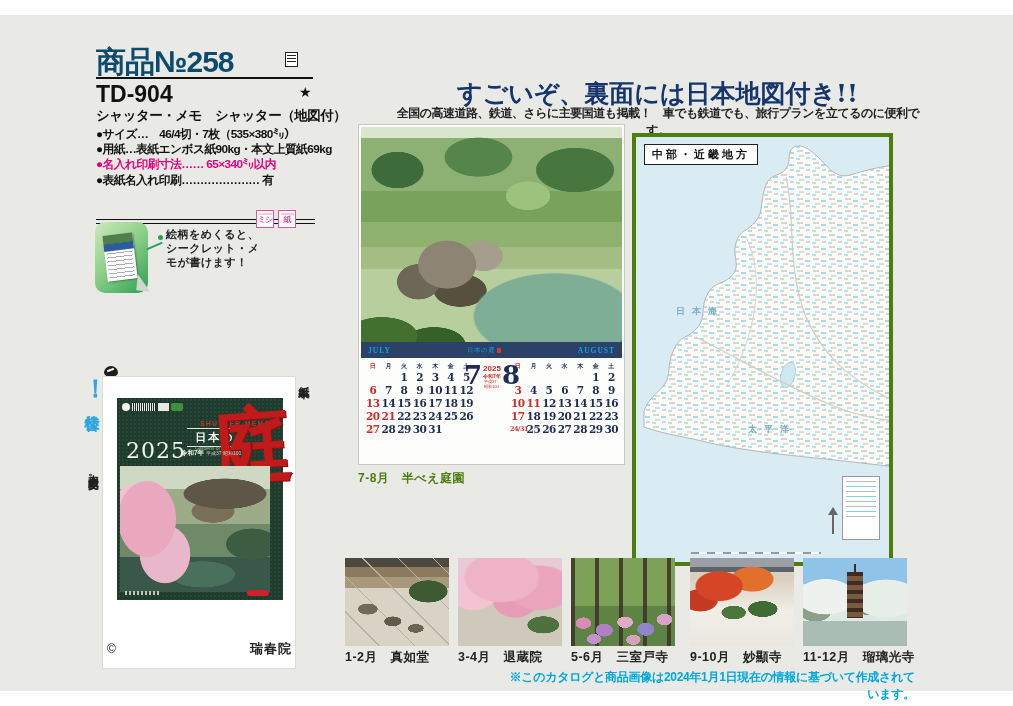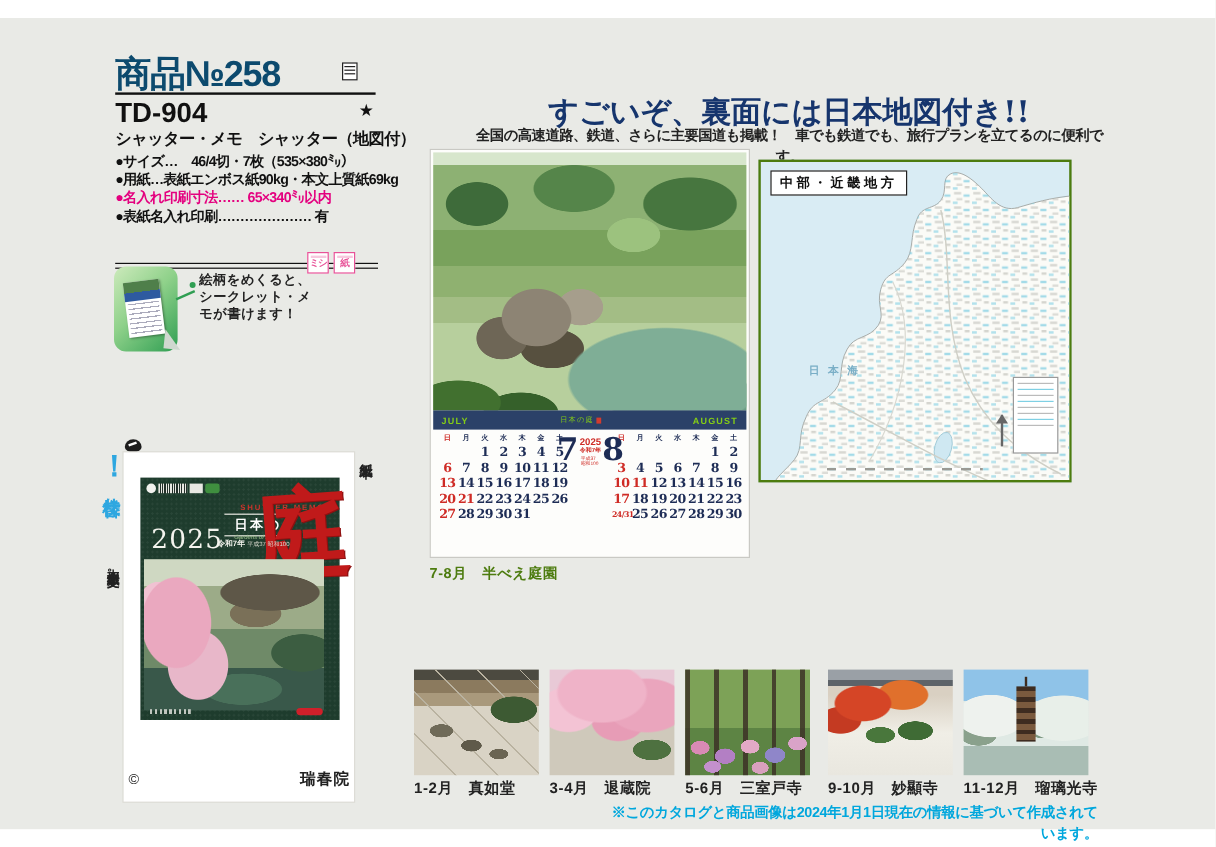--- a/index.html
+++ b/index.html
@@ -54,22 +54,22 @@
         radial-gradient(90px 48px at 80% 97%, #699a84 0 66%, transparent 68%),
         radial-gradient(46px 38px at 33% 64%, #8d8474 0 62%, transparent 64%),
         radial-gradient(34px 28px at 22% 72%, #6e6656 0 62%, transparent 64%),
         radial-gradient(30px 24px at 47% 60%, #a69e8c 0 62%, transparent 64%),
         radial-gradient(42px 26px at 38% 76%, #57503f 0 62%, transparent 64%),
         radial-gradient(40px 28px at 14% 20%, #3e6b3a 0 64%, transparent 66%),
         radial-gradient(52px 30px at 45% 14%, #55854a 0 64%, transparent 66%),
         radial-gradient(60px 34px at 82% 20%, #47763f 0 64%, transparent 66%),
         radial-gradient(34px 22px at 64% 32%, #9cc27e 0 64%, transparent 66%),
         linear-gradient(180deg,#d7e6cc 0 5%,#8db173 5% 30%,#79a25c 30% 44%,#8fb170 44% 56%,#a3bd85 56% 66%,#b7cf9d 66% 100%);}
-  .cal-bar{position:absolute;left:2px;right:2px;top:217px;height:16px;background:#2b4168;color:#84cc16;
-      display:flex;align-items:center;justify-content:space-between;padding:0 7px;box-sizing:border-box;}
+  .cal-bar{position:absolute;left:2px;right:2px;top:217px;height:16px;background:#2b4168;color:#0ea5e9;
+      display:flex;align-items:center;justify-content:space-between;padding:0 7px;box-sizing:border-box;font-family:Liberation Serif, serif;}
   .cal-bar .mon{font-size:7.5px;font-weight:bold;letter-spacing:1px;}
   .cal-bar .mid{font-size:6px;letter-spacing:1px;display:flex;align-items:center;gap:2px;}
   .cal-seal{display:inline-block;width:4px;height:5px;background:#d23b2e;}
   .wk-grid,.cal-grid{display:grid;grid-template-columns:repeat(7,15.6px);text-align:center;}
   .wk-grid{font-size:6px;font-weight:bold;color:#1d2c55;line-height:7px;}
   .cal-grid{font-family:"DejaVu Serif",serif;font-weight:bold;font-size:10.5px;color:#1d2c55;
       grid-auto-rows:13px;line-height:13px;letter-spacing:-0.5px;}
   .wk-grid span.red,.cal-grid span.red{color:#cf2b25;}
   .cal-grid span.small{font-size:6.5px;letter-spacing:-0.5px;}
   .cal-left{left:6px;} .cal-right{left:151px;}
@@ -77,21 +77,21 @@
   .grid-pos{position:absolute;top:246px;}
   .cal-center{position:absolute;left:110px;top:237px;width:46px;display:flex;align-items:flex-start;justify-content:center;gap:1px;}
   .big-num{font-family:"DejaVu Serif",serif;font-weight:bold;font-size:26px;line-height:26px;color:#1d2c55;}
   .era-stack{display:flex;flex-direction:column;align-items:center;padding-top:3px;}
   .era-stack .y{font-size:8px;font-weight:bold;color:#cf2b25;line-height:8px;}
   .era-stack .e{font-size:5px;font-weight:bold;color:#cf2b25;line-height:6px;}
   .era-stack .e2{font-size:4.5px;color:#cf2b25;line-height:5px;transform:scale(.9);}
   .cal-caption{left:358px;top:470px;font-size:12px;font-weight:bold;color:#4d7c0f;letter-spacing:0.5px;}
 
   
-  .map-card{left:632px;top:133px;width:261px;height:269px;background:#d9ecf4;border:2px solid #4d7c0f;box-sizing:border-box;overflow:hidden;}
+  .map-card{left:632px;top:133px;width:261px;height:433px;background:#d9ecf4;border:4px solid #4d7c0f;box-sizing:border-box;overflow:hidden;}
   .map-title{position:absolute;left:8px;top:7px;background:#fff;border:1.5px solid #222;
       padding:2px 7px;font-size:11px;font-weight:bold;letter-spacing:3px;color:#111;z-index:3;}
   .sea-label{position:absolute;color:#79aec6;font-weight:bold;z-index:2;}
   .sea-top{left:40px;top:168px;font-size:9px;letter-spacing:7px;font-family:Liberation Mono, monospace;}
   .sea-bottom{left:112px;top:286px;font-size:9px;letter-spacing:7px;}
   .map-legend{position:absolute;right:9px;bottom:22px;width:36px;height:62px;background:#fff;border:1px solid #999;z-index:2;}
   .map-legend i{display:block;height:1px;background:#bbb;margin:4px 3px 0 3px;}
   .map-legend i.c{background:#7fd0e4;}
   .compass{position:absolute;right:55px;bottom:28px;width:2px;height:26px;background:#666;z-index:2;}
   .compass:before{content:"";position:absolute;left:-4px;top:-6px;border:5px solid transparent;border-bottom:8px solid #666;}

